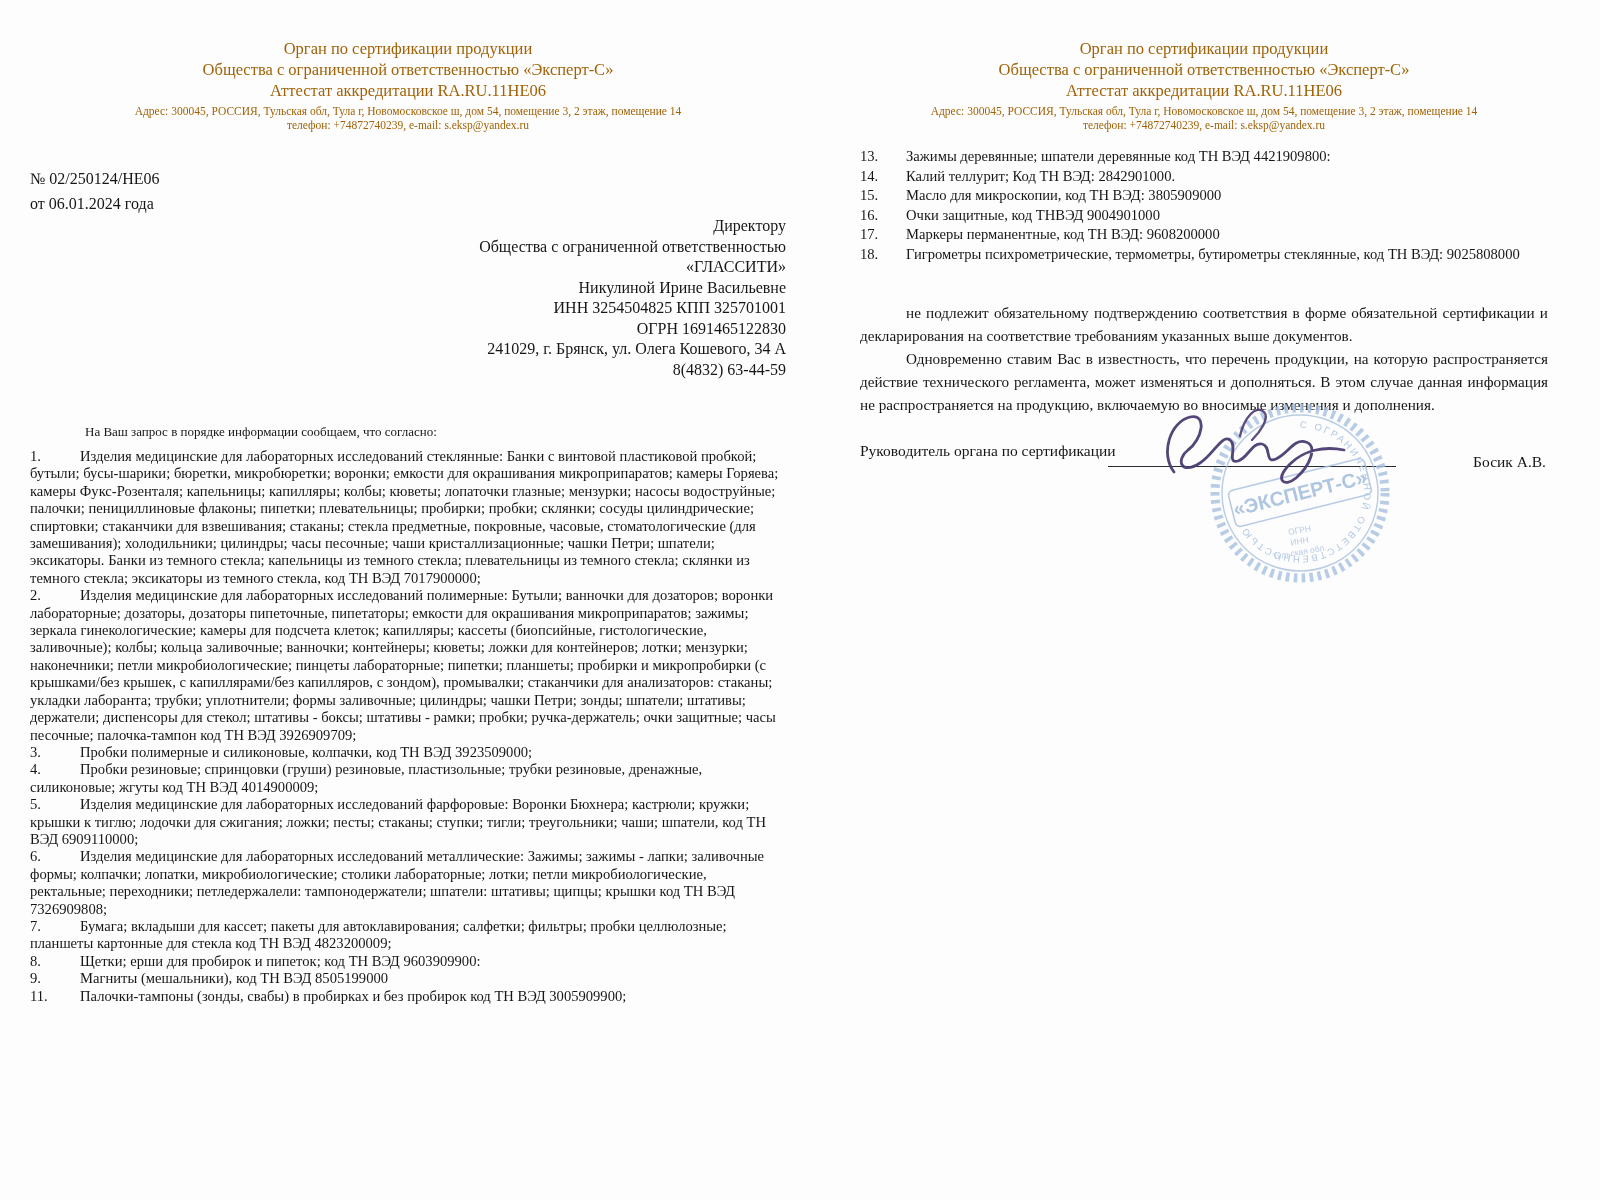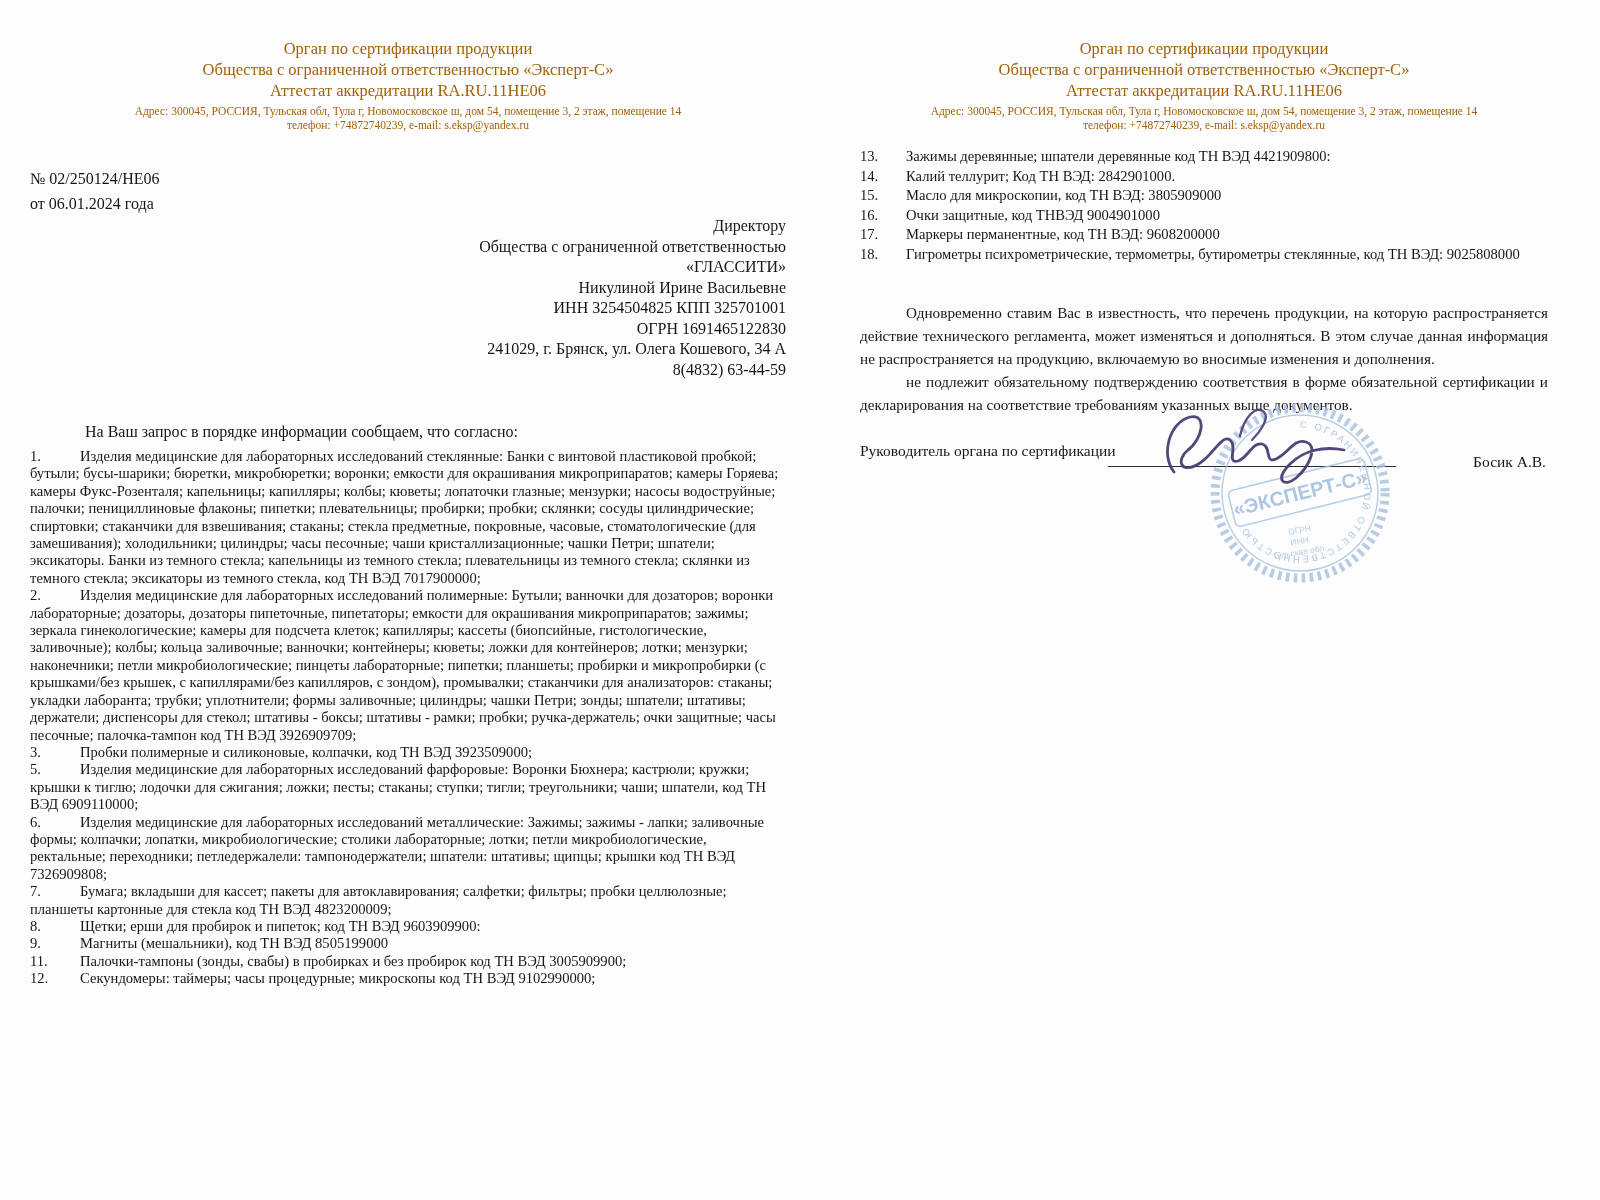--- a/index.html
+++ b/index.html
@@ -16,21 +16,21 @@
 
   .doc-header { text-align:center; color:#a16207; }
   .doc-header .h-main { font-size:16.5px; line-height:21px; }
   .doc-header .h-addr { font-size:11.5px; line-height:14px; margin-top:3px; }
   .doc-header .h-contact { font-size:11.5px; line-height:14px; }
 
   .ref-row { display:flex; justify-content:space-between; margin-top:34px;flex-direction:column; }
   .ref-left { font-size:16px; line-height:25px; }
   .recipient { text-align:right; font-size:16px; line-height:20.5px; }
 
-  .intro { margin:0; margin-top:40px; font-size:16px; line-height:23px; text-indent:55px; }
+  .intro { margin:0; margin-top:40px; font-size:13px; line-height:23px; text-indent:55px; }
   .legal { margin:0; margin-top:24px; font-size:15.2px; line-height:23px; }
 
   .items { margin-top:5px; }
   .items p { margin:0; font-size:14.6px; line-height:17.4px; }
   .items .num { display:inline-block; width:50px; }
 
   .r-items { margin-top:15px; }
   .r-items p { margin:0; font-size:14.6px; line-height:19.6px; }
   .r-items .num { display:inline-block; width:46px; }
 
@@ -75,27 +75,27 @@
       <div>8(4832) 63-44-59</div>
     </div>
   </div>
 
   <p class="intro">На Ваш запрос в порядке информации сообщаем, что согласно:</p>
 
   <div class="items">
     <p><span class="num">1.</span><span>Изделия медицинские для лабораторных исследований стеклянные: Банки с винтовой пластиковой пробкой; бутыли; бусы-шарики; бюретки, микробюретки; воронки; емкости для окрашивания микроприпаратов; камеры Горяева; камеры Фукс-Розенталя; капельницы; капилляры; колбы; кюветы; лопаточки глазные; мензурки; насосы водоструйные; палочки; пенициллиновые флаконы; пипетки; плевательницы; пробирки; пробки; склянки; сосуды цилиндрические; спиртовки; стаканчики для взвешивания; стаканы; стекла предметные, покровные, часовые, стоматологические (для замешивания); холодильники; цилиндры; часы песочные; чаши кристаллизационные; чашки Петри; шпатели; эксикаторы. Банки из темного стекла; капельницы из темного стекла; плевательницы из темного стекла; склянки из темного стекла; эксикаторы из темного стекла, код ТН ВЭД 7017900000;</span></p>
     <p><span class="num">2.</span><span>Изделия медицинские для лабораторных исследований полимерные: Бутыли; ванночки для дозаторов; воронки лабораторные; дозаторы, дозаторы пипеточные, пипетаторы; емкости для окрашивания микроприпаратов; зажимы; зеркала гинекологические; камеры для подсчета клеток; капилляры; кассеты (биопсийные, гистологические, заливочные); колбы; кольца заливочные; ванночки; контейнеры; кюветы; ложки для контейнеров; лотки; мензурки; наконечники; петли микробиологические; пинцеты лабораторные; пипетки; планшеты; пробирки и микропробирки (с крышками/без крышек, с капиллярами/без капилляров, с зондом), промывалки; стаканчики для анализаторов: стаканы; укладки лаборанта; трубки; уплотнители; формы заливочные; цилиндры; чашки Петри; зонды; шпатели; штативы; держатели; диспенсоры для стекол; штативы - боксы; штативы - рамки; пробки; ручка-держатель; очки защитные; часы песочные; палочка-тампон код ТН ВЭД 3926909709;</span></p>
     <p><span class="num">3.</span><span>Пробки полимерные и силиконовые, колпачки, код ТН ВЭД 3923509000;</span></p>
+    <p><span class="num">4.</span><span>Пробки резиновые; спринцовки (груши) резиновые, пластизольные; трубки резиновые, дренажные, силиконовые; жгуты код ТН ВЭД 4014900009;</span></p>
     <p><span class="num">5.</span><span>Изделия медицинские для лабораторных исследований фарфоровые: Воронки Бюхнера; кастрюли; кружки; крышки к тиглю; лодочки для сжигания; ложки; песты; стаканы; ступки; тигли; треугольники; чаши; шпатели, код ТН ВЭД 6909110000;</span></p>
     <p><span class="num">6.</span><span>Изделия медицинские для лабораторных исследований металлические: Зажимы; зажимы - лапки; заливочные формы; колпачки; лопатки, микробиологические; столики лабораторные; лотки; петли микробиологические, ректальные; переходники; петледержалели: тампонодержатели; шпатели: штативы; щипцы; крышки код ТН ВЭД 7326909808;</span></p>
     <p><span class="num">7.</span><span>Бумага; вкладыши для кассет; пакеты для автоклавирования; салфетки; фильтры; пробки целлюлозные; планшеты картонные для стекла код ТН ВЭД 4823200009;</span></p>
     <p><span class="num">8.</span><span>Щетки; ерши для пробирок и пипеток; код ТН ВЭД 9603909900:</span></p>
     <p><span class="num">9.</span><span>Магниты (мешальники), код ТН ВЭД 8505199000</span></p>
     <p><span class="num">11.</span><span>Палочки-тампоны (зонды, свабы) в пробирках и без пробирок код ТН ВЭД 3005909900;</span></p>
-    <p><span class="num">12.</span><span>Секундомеры: таймеры; часы процедурные; микроскопы код ТН ВЭД 9102990000;</span></p>
   </div>
 </div>
 
 <div class="page" id="page-right">
 
   <div class="doc-header">
     <div class="h-main">Орган по сертификации продукции</div>
     <div class="h-main">Общества с ограниченной ответственностью «Эксперт-С»</div>
     <div class="h-main">Аттестат аккредитации RA.RU.11НЕ06</div>
     <div class="h-addr">Адрес: 300045, РОССИЯ, Тульская обл, Тула г, Новомосковское ш, дом 54, помещение 3, 2 этаж, помещение 14</div>
@@ -105,22 +105,22 @@
   <div class="r-items">
     <p><span class="num">13.</span><span>Зажимы деревянные; шпатели деревянные код ТН ВЭД 4421909800:</span></p>
     <p><span class="num">14.</span><span>Калий теллурит; Код ТН ВЭД: 2842901000.</span></p>
     <p><span class="num">15.</span><span>Масло для микроскопии, код ТН ВЭД: 3805909000</span></p>
     <p><span class="num">16.</span><span>Очки защитные, код ТНВЭД 9004901000</span></p>
     <p><span class="num">17.</span><span>Маркеры перманентные, код ТН ВЭД: 9608200000</span></p>
     <p><span class="num">18.</span><span>Гигрометры психрометрические, термометры, бутирометры стеклянные, код ТН ВЭД: 9025808000</span></p>
   </div>
 
   <div class="r-paras">
+    <p>не подлежит обязательному подтверждению соответствия в форме обязательной сертификации и декларирования на соответствие требованиям указанных выше документов.</p>
     <p>Одновременно ставим Вас в известность, что перечень продукции, на которую распространяется действие технического регламента, может изменяться и дополняться. В этом случае данная информация не распространяется на продукцию, включаемую во вносимые изменения и дополнения.</p>
-    <p>не подлежит обязательному подтверждению соответствия в форме обязательной сертификации и декларирования на соответствие требованиям указанных выше документов.</p>
   </div>
 
   <div class="sig-block">
     <span class="sig-role">Руководитель органа по сертификации</span>
     <span class="sig-name">Босик А.В.</span>
     <div class="sig-line"></div>
 
     <svg class="stamp" width="192" height="200" viewBox="0 0 192 200">
       <defs>
         <path id="ring-path" d="M 96 34 a 64 64 0 1 1 -0.05 0"></path>

